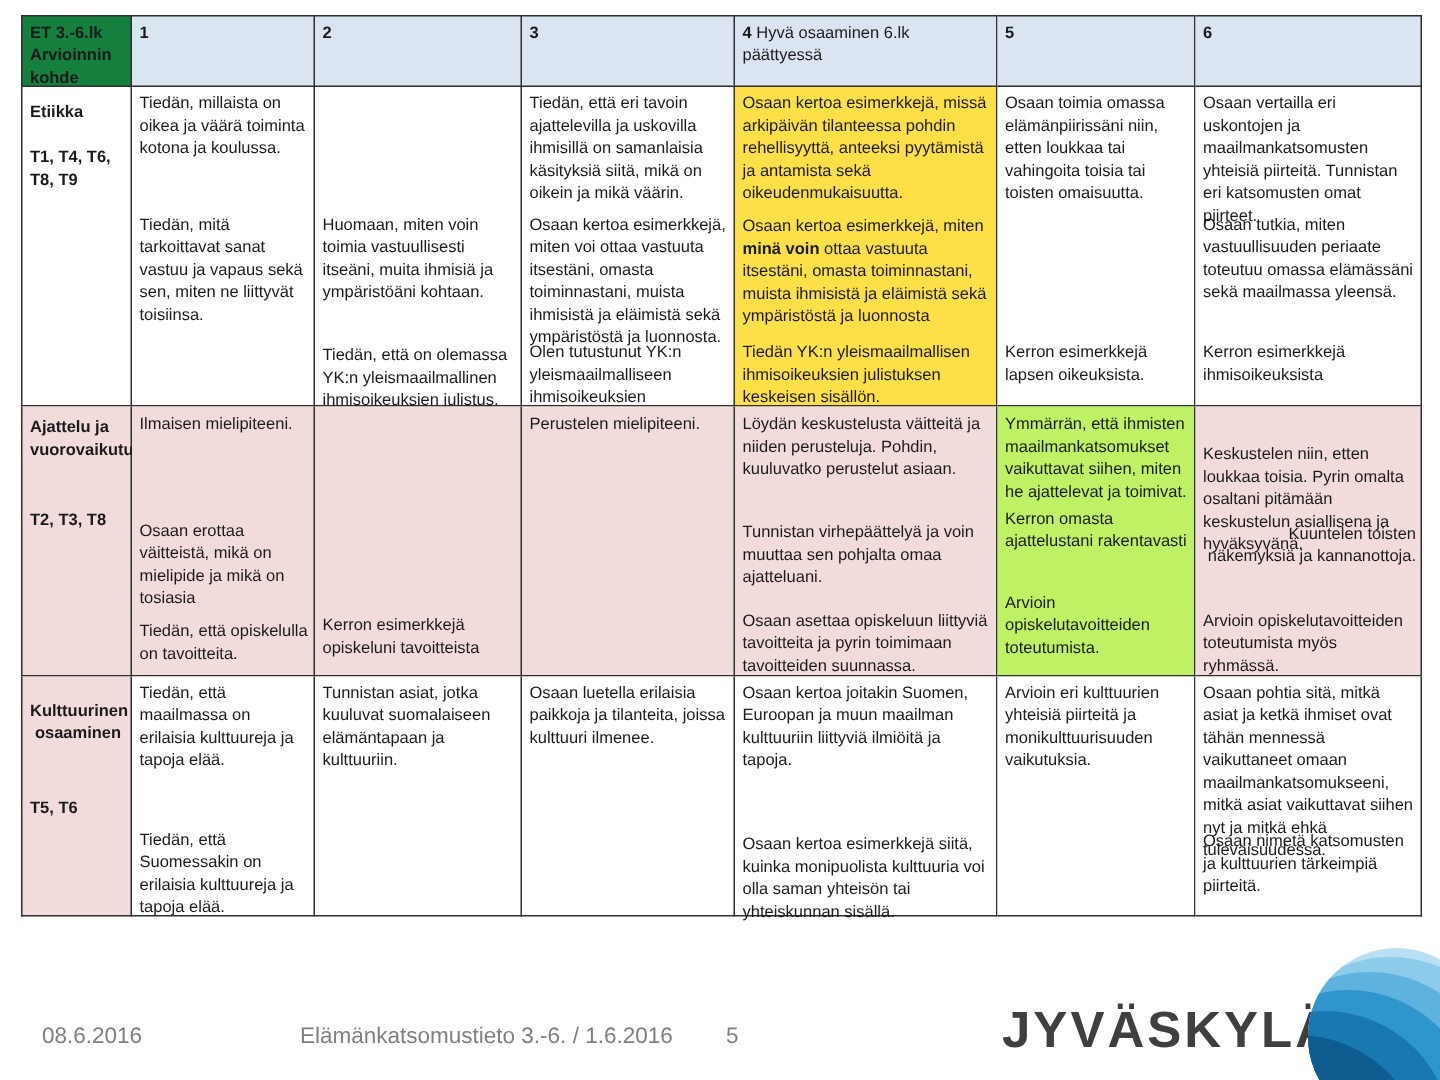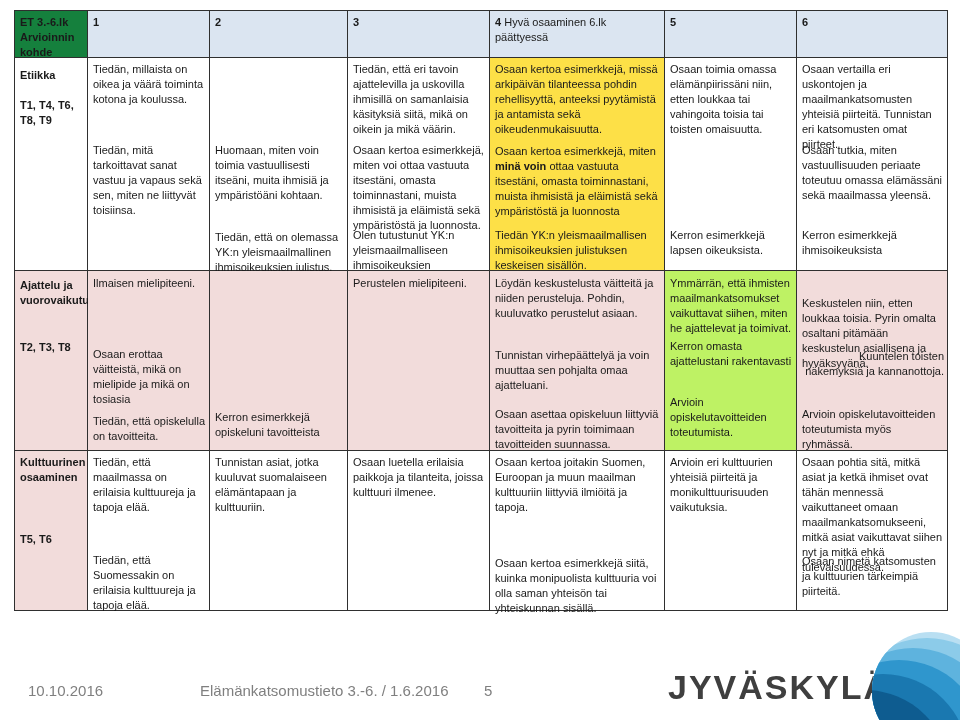--- a/index.html
+++ b/index.html
@@ -114,21 +114,21 @@
         <div class="para" style="top: 5px;">Ymmärrän, että ihmisten maailmankatsomukset vaikuttavat siihen, miten he ajattelevat ja toimivat.</div>
         <div class="para" style="top: 68px;">Kerron omasta ajattelustani rakentavasti</div>
         <div class="para" style="top: 124px;">Arvioin opiskelutavoitteiden toteutumista.</div>
       </div>
       <div class="cell" style="left: 797px; top: 271px; width: 151px; height: 180px; background: rgb(242, 220, 219); border-color: rgb(47, 47, 47);">
         <div class="para" style="top: 5px; margin-top: 20px;">Keskustelen niin, etten loukkaa toisia. Pyrin omalta osaltani pitämään keskustelun asiallisena ja hyväksyvänä.</div>
         <div class="para" style="top: 78px; text-align: right;">Kuuntelen toisten näkemyksiä ja kannanottoja.</div>
         <div class="para" style="top: 136px;">Arvioin opiskelutavoitteiden toteutumista myös ryhmässä.</div>
       </div>
       <div class="cell first-col" style="left: 14px; top: 451px; width: 74px; height: 160px; background: rgb(242, 220, 219); border-color: rgb(47, 47, 47);">
-        <div class="para b" style="top: 4px;">Kulttuurinen osaaminen</div>
+        <div class="para b" style="top: 16px; text-align: center;">Kulttuurinen osaaminen</div>
         <div class="para b" style="top: 81px;">T5, T6</div>
       </div>
       <div class="cell" style="left: 88px; top: 451px; width: 122px; height: 160px; background: rgb(255, 255, 255); border-color: rgb(47, 47, 47);">
         <div class="para" style="top: 4px;">Tiedän, että maailmassa on erilaisia kulttuureja ja tapoja elää.</div>
         <div class="para" style="top: 102px;">Tiedän, että Suomessakin on erilaisia kulttuureja ja tapoja elää.</div>
       </div>
       <div class="cell" style="left: 210px; top: 451px; width: 138px; height: 160px; background: rgb(255, 255, 255); border-color: rgb(47, 47, 47);">
         <div class="para" style="top: 4px;">Tunnistan asiat, jotka kuuluvat suomalaiseen elämäntapaan ja kulttuuriin.</div>
       </div>
       <div class="cell" style="left: 348px; top: 451px; width: 142px; height: 160px; background: rgb(255, 255, 255); border-color: rgb(47, 47, 47);">
@@ -140,21 +140,21 @@
       </div>
       <div class="cell" style="left: 665px; top: 451px; width: 132px; height: 160px; background: rgb(255, 255, 255); border-color: rgb(47, 47, 47);">
         <div class="para" style="top: 4px;">Arvioin eri kulttuurien yhteisiä piirteitä ja monikulttuurisuuden vaikutuksia.</div>
       </div>
       <div class="cell" style="left: 797px; top: 451px; width: 151px; height: 160px; background: rgb(255, 255, 255); border-color: rgb(47, 47, 47);">
         <div class="para" style="top: 4px;">Osaan pohtia sitä, mitkä asiat ja ketkä ihmiset ovat tähän mennessä vaikuttaneet omaan maailmankatsomukseeni, mitkä asiat vaikuttavat siihen nyt ja mitkä ehkä tulevaisuudessa.</div>
         <div class="para" style="top: 103px;">Osaan nimetä katsomusten ja kulttuurien tärkeimpiä piirteitä.</div>
       </div>
     </div>
 
-  <div class="footer-text" style="left: 28px; top: 682px; color: rgb(127, 127, 127);">10.10.2016</div>
+  <div class="footer-text" style="left: 28px; top: 682px; color: rgb(127, 127, 127);">08.6.2016</div>
   <div class="footer-text" style="left: 200px; top: 682px; color: rgb(127, 127, 127);">Elämänkatsomustieto 3.-6.  / 1.6.2016</div>
   <div class="footer-text" style="left: 484px; top: 682px; color: rgb(127, 127, 127);">5</div>
 
   <div class="wordmark" style="left: 668px; top: 668px; color: rgb(63, 63, 63);">JYVÄSKYLÄ</div>
 
   <div class="sphere" style="left: 872px; top: 632px; background: rgb(185, 223, 242);" id="sphere">
       <div class="band" style="left: -30px; top: 6px; background: rgb(140, 203, 233);"></div>
       <div class="band" style="left: -44px; top: 16px; background: rgb(94, 179, 222);"></div>
       <div class="band" style="left: -58px; top: 28px; background: rgb(47, 150, 205);"></div>
       <div class="band" style="left: -74px; top: 42px; background: rgb(26, 120, 176);"></div>

